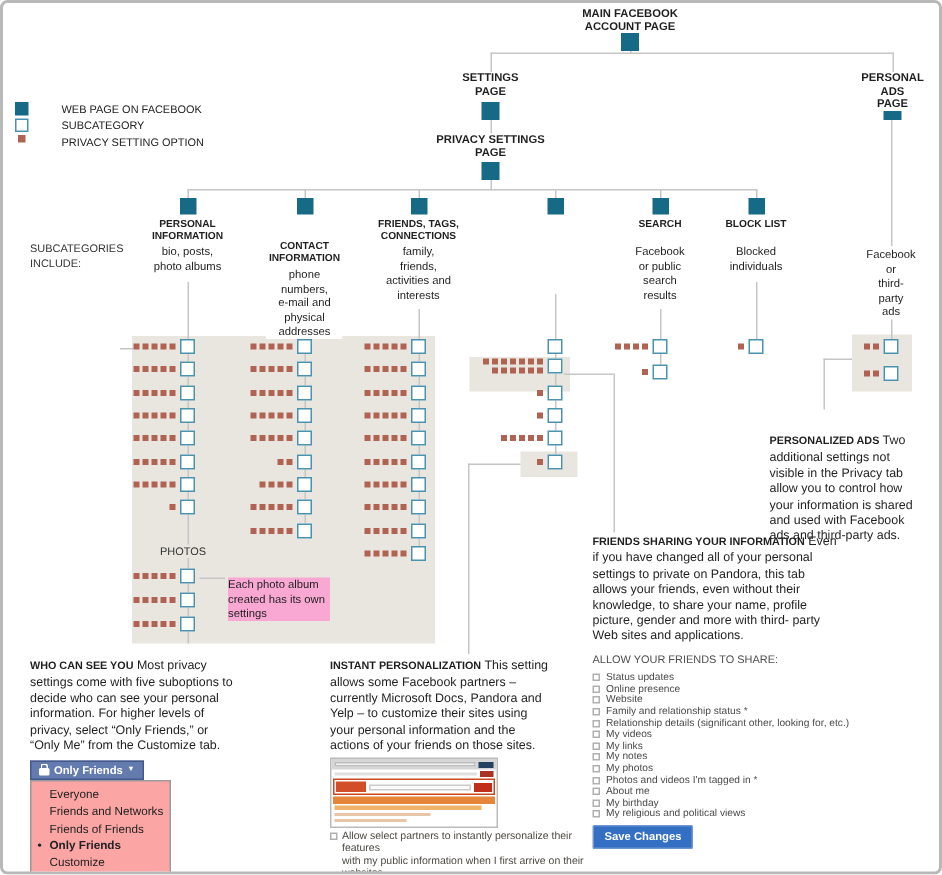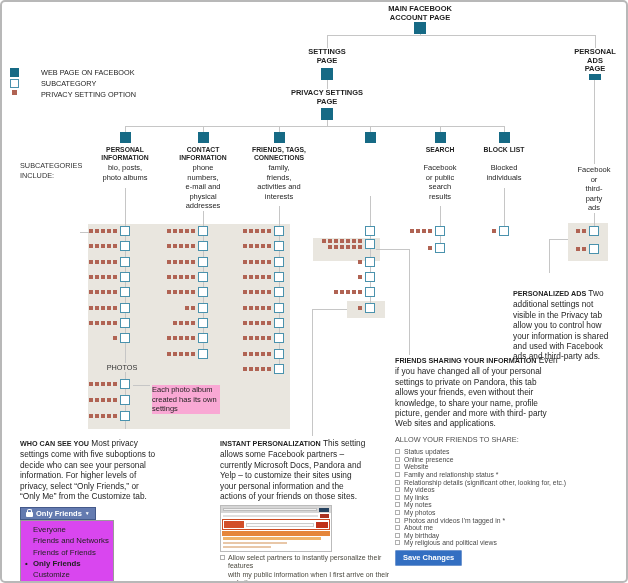--- a/index.html
+++ b/index.html
@@ -39,21 +39,21 @@
   .cb-row{display:flex;align-items:center;gap:4px;height:7.6px;font-size:6.8px;color:#4a4a4a}
   .cb{width:5px;height:5px;border:1px solid #b0b0b0;background:#fff;box-sizing:border-box;flex:none}
   .save-btn{position:absolute;left:393px;top:548px;background:#336fc2;border:1px solid #6f96cf;color:#fff;
     font-weight:bold;font-size:7.5px;padding:2px 7px 3px;border-radius:1px}
   .dd-btn{position:absolute;left:18px;top:505px;height:13px;background:#647bb0;border:1px solid #44598a;
     display:flex;align-items:center;padding:0 5px;gap:3px;color:#fff;font-weight:bold;font-size:7.5px;box-sizing:border-box}
   .lock{width:7px;height:5px;background:#fff;border-radius:1px;position:relative;margin-top:2px;flex:none}
   .lock:before{content:'';position:absolute;top:-3px;left:1px;width:3px;height:3px;border:1px solid #fff;
     border-bottom:none;border-radius:2px 2px 0 0}
   .dd-arrow{font-size:5px;line-height:5px}
-  .dd-list{position:absolute;left:18px;top:518px;width:94px;background:#d946ef;border:1px solid #9a9a9a;
+  .dd-list{position:absolute;left:18px;top:518px;width:94px;background:#fca5a5;border:1px solid #9a9a9a;
     padding:3px 0;box-sizing:border-box}
   .dd-item{position:relative;padding:0 4px 0 12px;font-size:7.8px;line-height:11.3px;color:#222}
   .dd-item.sel{font-weight:bold}
   .dd-item.sel:before{content:'\2022';position:absolute;left:4px}
   .mock{position:absolute;left:218px;top:503px;width:112px;height:47px;border:1px solid #bbb;background:#fff;box-sizing:border-box}
   .m-chrome{height:7px;background:#d6d6d6;display:flex;align-items:center;gap:2px;padding:0 2px}
   .m-addr{height:3px;flex:1;background:#f2f2f2;border:1px solid #bdbdbd;box-sizing:border-box}
   .m-blue{width:10px;height:4px;background:#24415f}
   .m-row2{height:6px;display:flex;align-items:center;gap:2px;padding:0 2px}
   .m-line{height:2px;flex:1;background:#e0e0e0}
@@ -150,21 +150,21 @@
 
   <div class="subcats">SUBCATEGORIES
 INCLUDE:</div>
 
   <div class="colhead" style="left:123px;top:144px">
     <div class="coltitle">PERSONAL
 INFORMATION</div>
     <div class="colsub">bio, posts,
 photo albums</div>
   </div>
-  <div class="colhead" style="left:201px;top:144px">
+  <div class="colhead" style="left:201px;top:159px">
     <div class="coltitle">CONTACT
 INFORMATION</div>
     <div class="colsub">phone
 numbers,
 e-mail and
 physical
 addresses</div>
   </div>
   <div class="colhead" style="left:277px;top:144px">
     <div class="coltitle">FRIENDS, TAGS,

